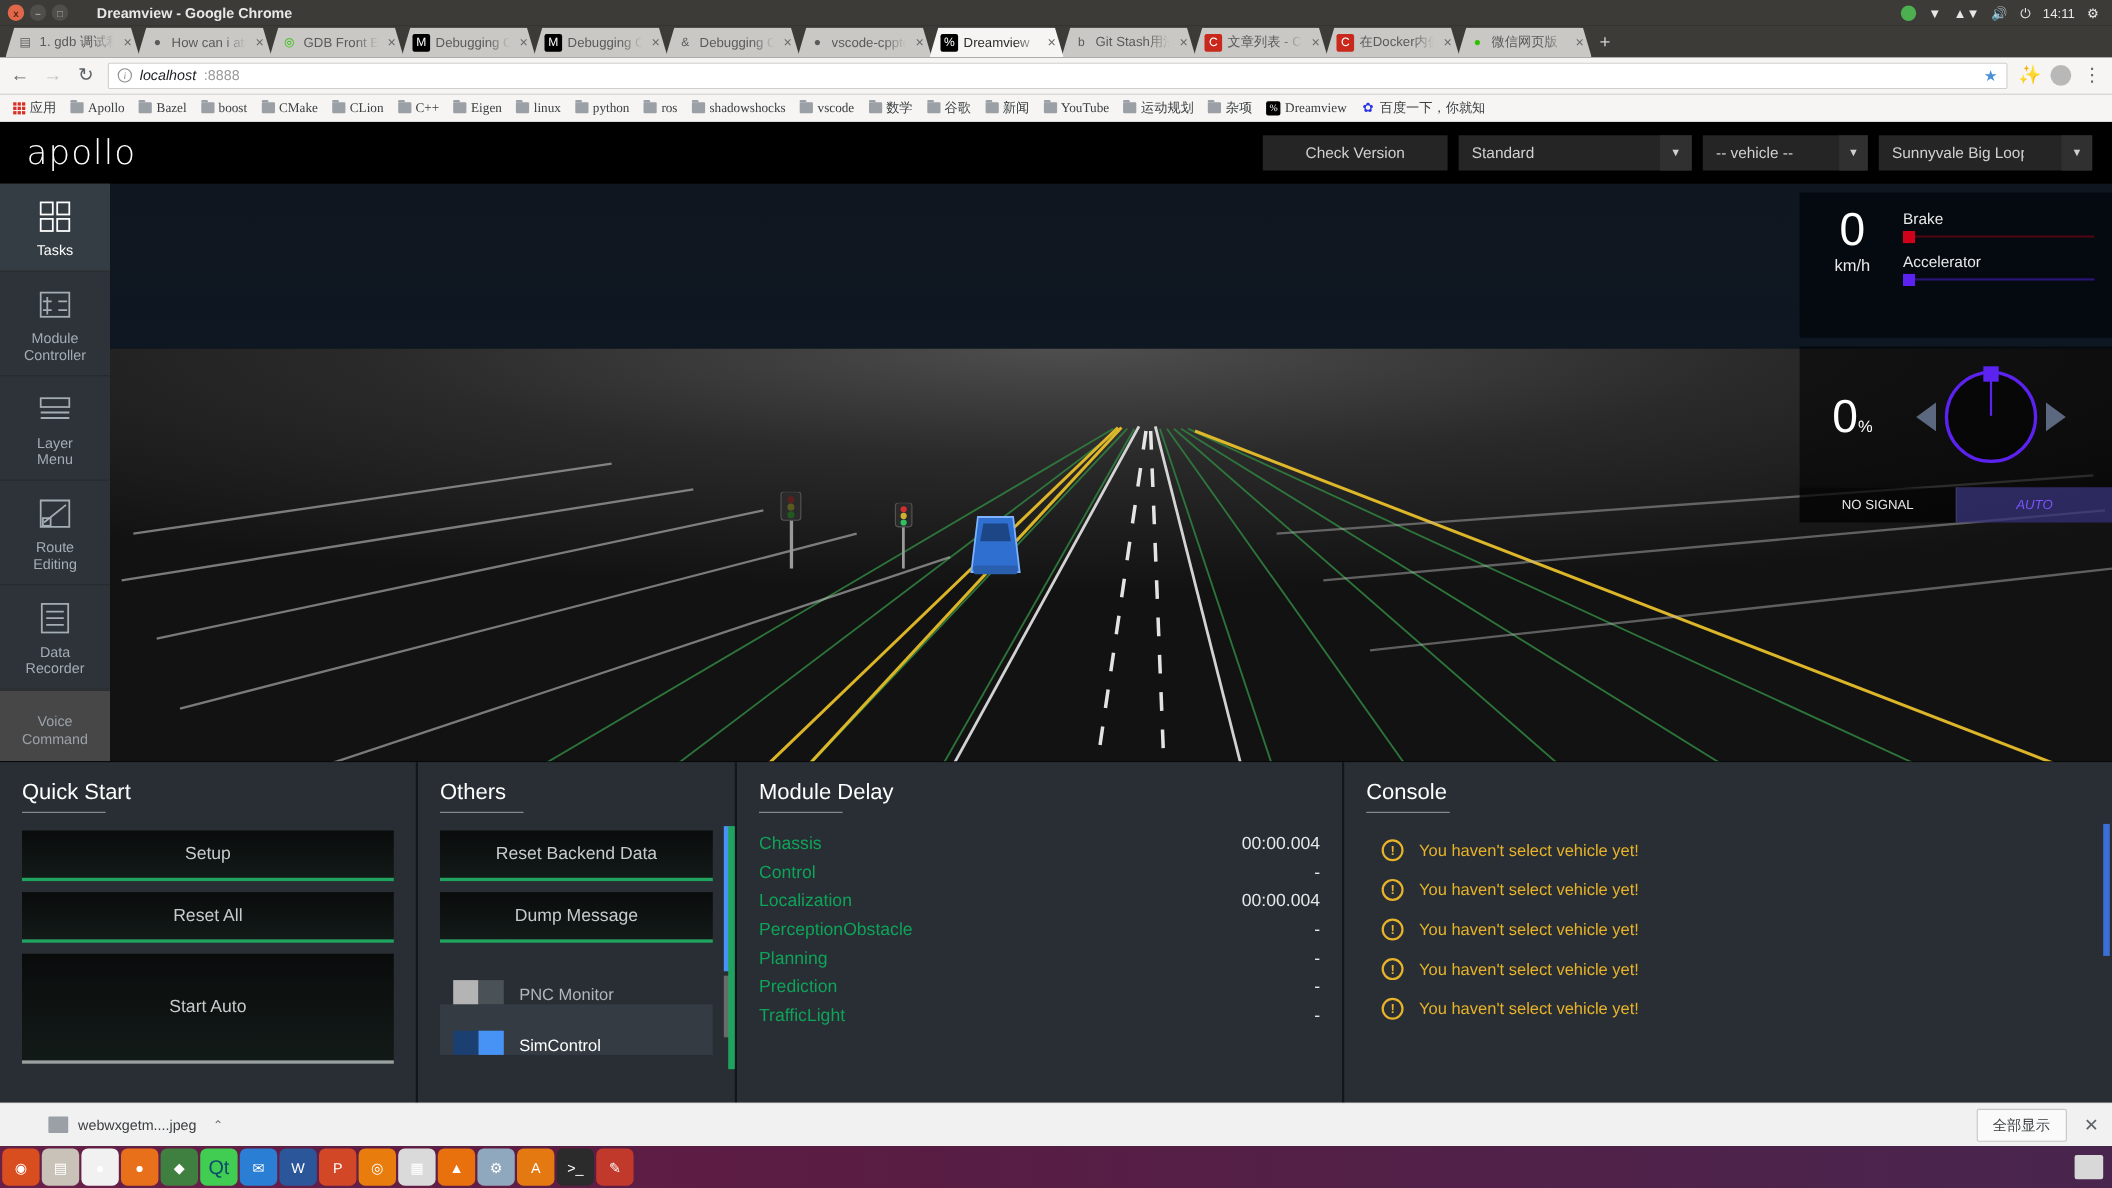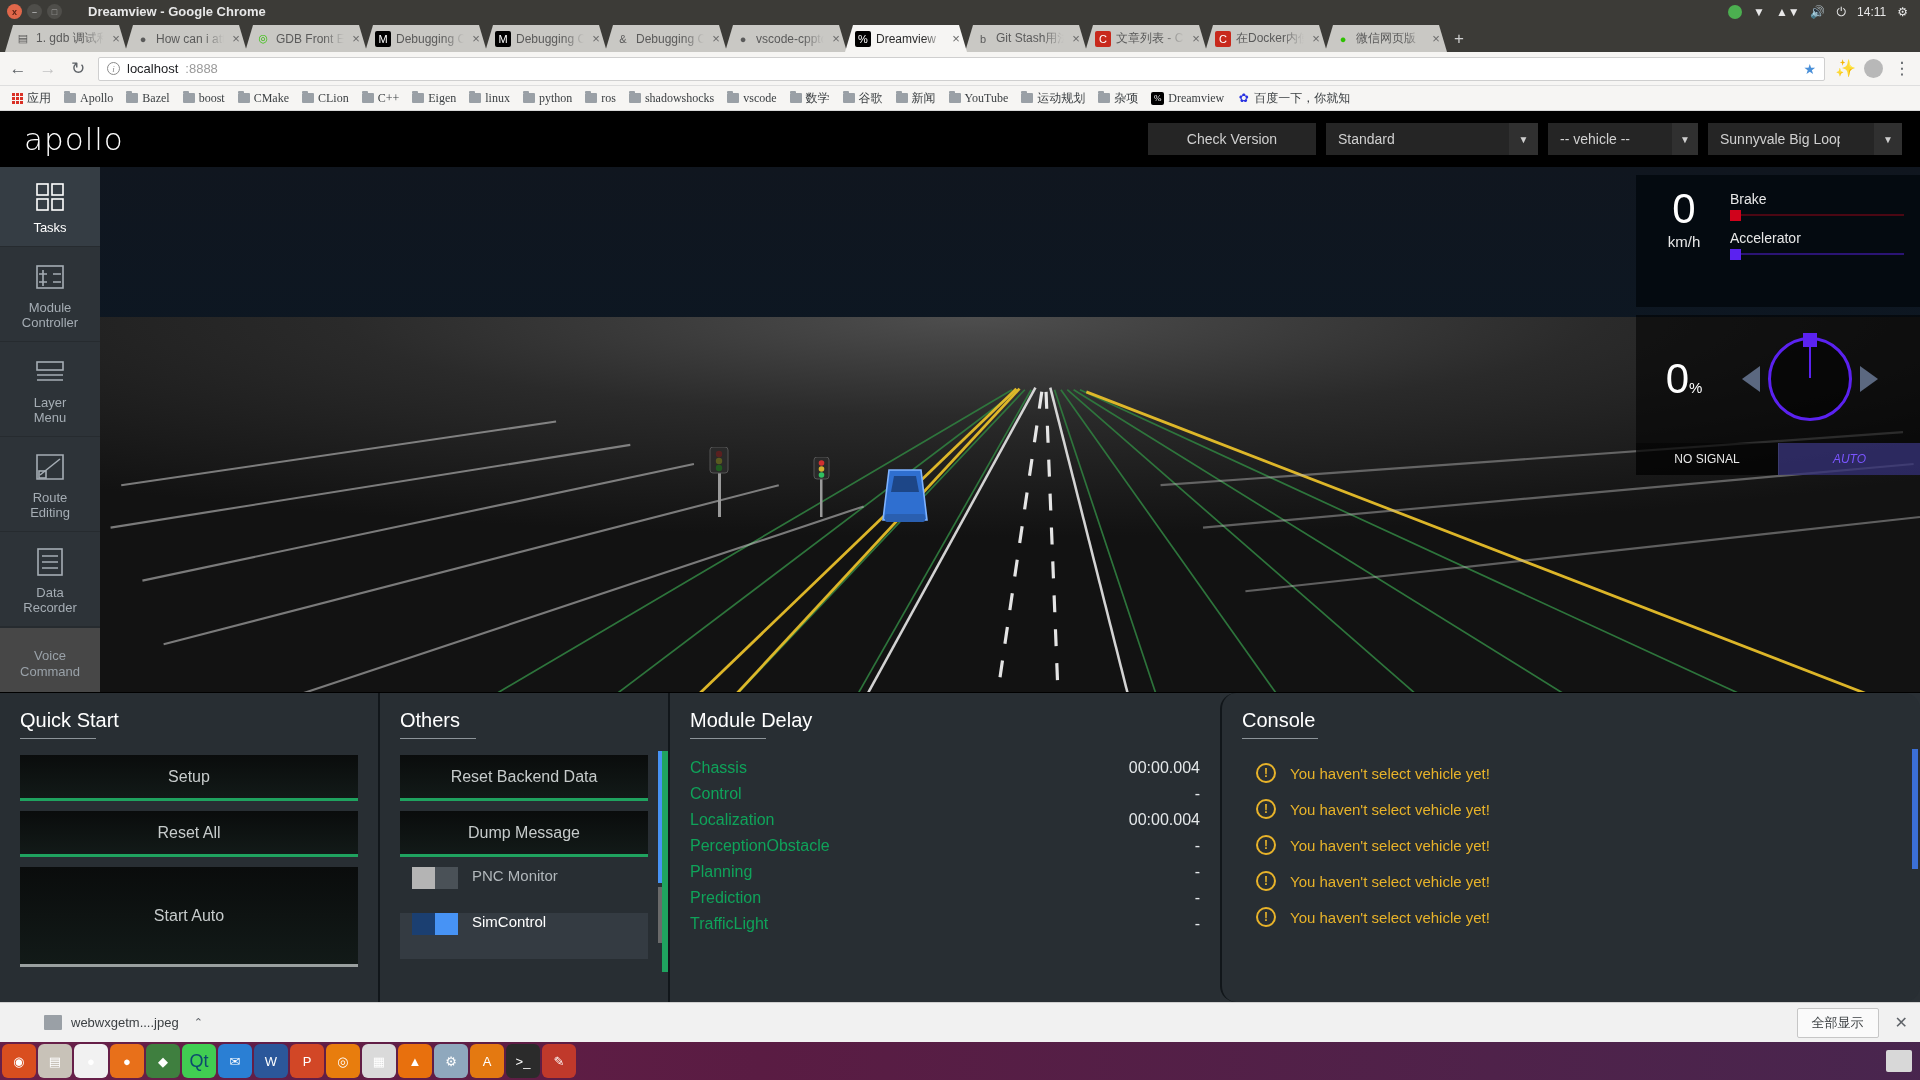--- a/index.html
+++ b/index.html
@@ -69,21 +69,21 @@
     flex: 1 1 auto; height: 24px; background: #ffffff;
     border: 1px solid #cfcfcf; border-radius: 2px;
     display: flex; align-items: center; gap: 7px; padding: 0 8px;
     font-size: 13px; color: #202124;
   }
   .omnibox .info-ico {
     width: 13px; height: 13px; border: 1px solid #8b8b8b; border-radius: 50%;
     color: #8b8b8b; font-size: 9px; display:flex;align-items:center;justify-content:center;
     font-family: "Liberation Serif", serif; font-style: italic;
   }
-  .omnibox .u-host { color: #202124; }
+  .omnibox .u-host { color: #202124; font-style: italic; }
   .omnibox .u-port { color: #9a9a9a; }
   .tb-right { display:flex; align-items:center; gap: 9px; }
   .avatar-circle { width: 19px;height:19px;border-radius:50%;background:#b8b8b8; }
 
   .bookmarks {
     height: 25px; background: #f6f5f3; display: flex; align-items: center;
     gap: 1px; padding: 0 6px; border-bottom: 1px solid #d8d8d8;
     overflow: hidden; white-space: nowrap; font-family: Liberation Serif, serif;
   }
   .bm { display: inline-flex; align-items: center; gap: 4px; padding: 2px 6px;
@@ -210,31 +210,31 @@
     border-top: 1px solid #000;
   }
   .panel { background: #282e33; position: relative; padding: 16px 20px 0 20px; }
   .panel + .panel { border-left: 2px solid #11161a; }
   .panel h3 { font-size: 20px; color: #fff; font-weight: 400; margin-bottom: 6px; }
   .panel .rule { width: 76px; height: 1px; background: #8d9499; margin-bottom: 16px; }
 
   .p-quick { width: 378px; flex: 0 0 378px; }
   .p-others { width: 290px; flex: 0 0 290px; }
   .p-delay { width: 552px; flex: 0 0 552px; }
-  .p-console { flex: 1 1 auto; border-radius: 16px; }
+  .p-console { flex: 1 1 auto; }
 
   .dv-btn {
     width: 100%; height: 46px; margin-bottom: 10px; position: relative;
     background: linear-gradient(#0a0c0c, #121a18);
     color: #c6cbcb; font-size: 16px;
     display:flex; align-items:center; justify-content:center;
     border-bottom: 3px solid #1fa35f;
   }
   .dv-btn.tall { height: 100px; border-bottom: 3px solid #9aa0a0; }
-  .toggle-row { display:flex; align-items:flex-start; gap: 14px; height: 46px; padding-left: 12px; }
+  .toggle-row { display:flex; align-items:flex-end; gap: 14px; height: 46px; padding-left: 12px; }
   .toggle-row.sel { background: #343b42; }
   .tgl { width: 46px; height: 22px; display:flex; }
   .tgl .half { width: 50%; height: 100%; }
   .tgl.off .half:first-child { background: #b4b4b4; }
   .tgl.off .half:last-child  { background: #4a5157; }
   .tgl.on  .half:first-child { background: #1b3f71; }
   .tgl.on  .half:last-child  { background: #4793f5; }
   .tgl-label { font-size: 15px; color:#b1b7bb; }
   .toggle-row.sel .tgl-label { color: #ffffff; }
 

